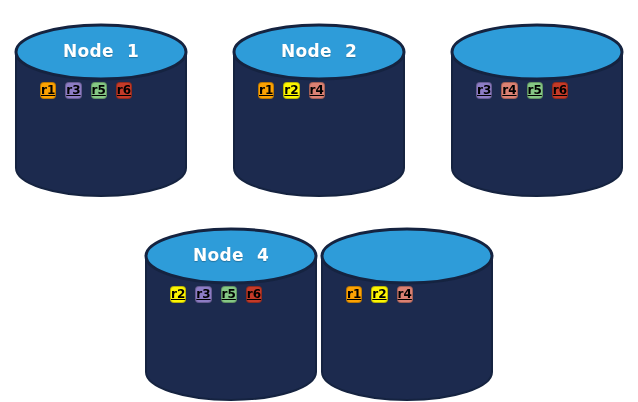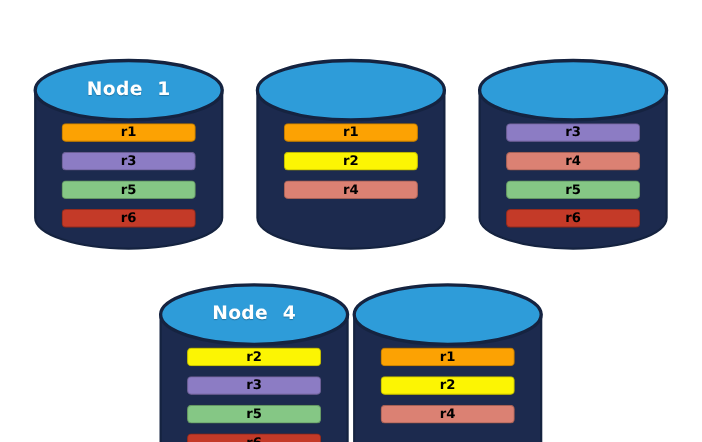--- a/index.html
+++ b/index.html
@@ -12,21 +12,21 @@
     position: relative;
     width: 638px;
     height: 402px;
     background: var(--bg, #ffffff);
     overflow: hidden;
   }
   .row {
     display: flex;
     justify-content: center;
   }
-  .row-top { padding-top: 20px; gap: 26px; margin-top: 30px; }
+  .row-top { padding-top: 20px; gap: 42px; }
   .row-bottom { padding-top: 24px; }
   .node {
     position: relative;
     width: 176px;
     height: 180px;
     flex: 0 0 auto;
   }
   .cylinder {
     position: absolute;
     left: 0; top: 0;
@@ -55,22 +55,23 @@
     word-spacing: 7px;
     text-shadow: 0 1px 1px rgba(0,0,0,0.25);
   }
   .bars {
     position: absolute;
     top: 62px;
     left: 50%;
     transform: translateX(-50%);
     width: 122px;
     display: flex;
-    flex-direction: column;
+    flex-direction: row;
     gap: 9px;
+    text-decoration: underline;
   }
   .bar {
     height: 17px;
     line-height: 15px;
     border-radius: 4px;
     text-align: center;
     font-size: 12px;
     font-weight: bold;
     color: var(--bar-text, #000000);
     border: 1px solid rgba(0,0,0,0.25);
@@ -94,20 +95,21 @@
           <div class="bar" style="background: rgb(133, 199, 133);">r5</div>
           <div class="bar" style="background: rgb(196, 58, 40);">r6</div>
         </div>
   </div>
 
   <div class="node">
     <svg class="cylinder" viewBox="0 0 176 180" aria-hidden="true">
       <path class="cyl-body" d="M3,32 H173 V148 A85,28 0 0 1 3,148 Z"></path>
       <ellipse class="cyl-top" cx="88" cy="32" rx="85" ry="27"></ellipse>
     </svg>
+    <div class="node-title">Node 2</div>
     <div class="bars">
           <div class="bar" style="background: rgb(252, 162, 3);">r1</div>
           <div class="bar" style="background: rgb(252, 245, 3);">r2</div>
           <div class="bar" style="background: rgb(219, 129, 115);">r4</div>
         </div>
   </div>
 
   <div class="node">
     <svg class="cylinder" viewBox="0 0 176 180" aria-hidden="true">
       <path class="cyl-body" d="M3,32 H173 V148 A85,28 0 0 1 3,148 Z"></path>

